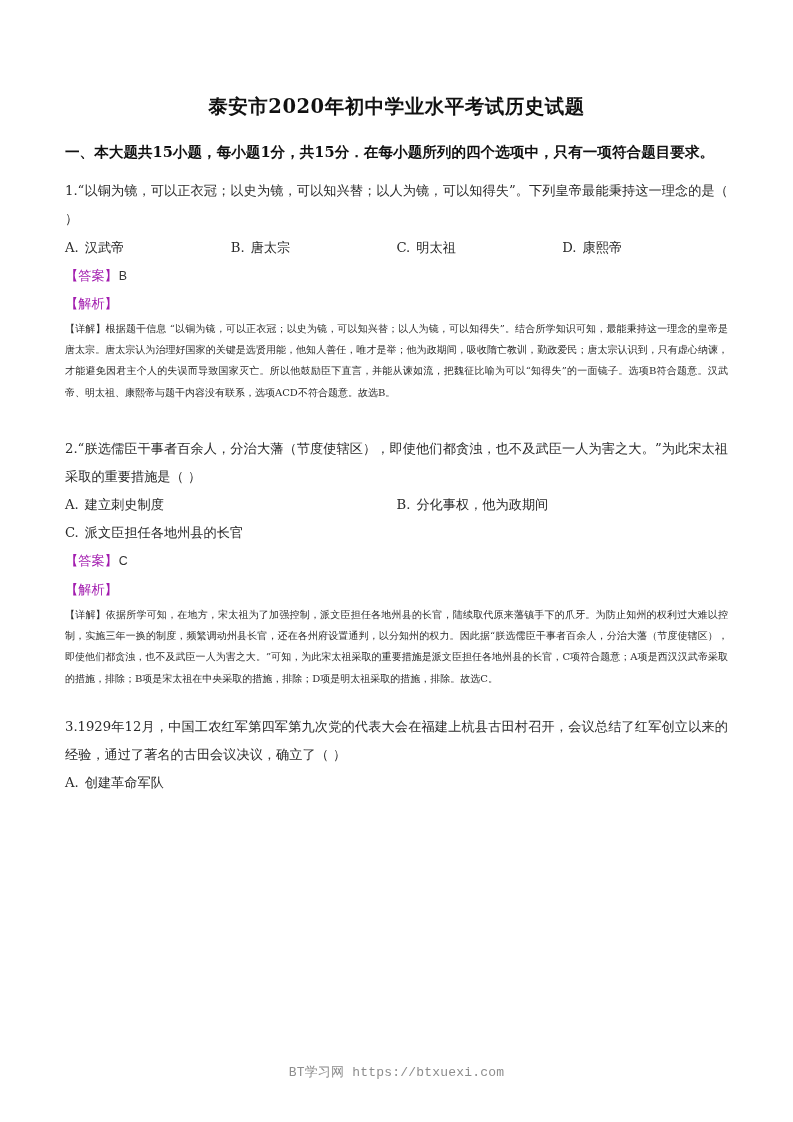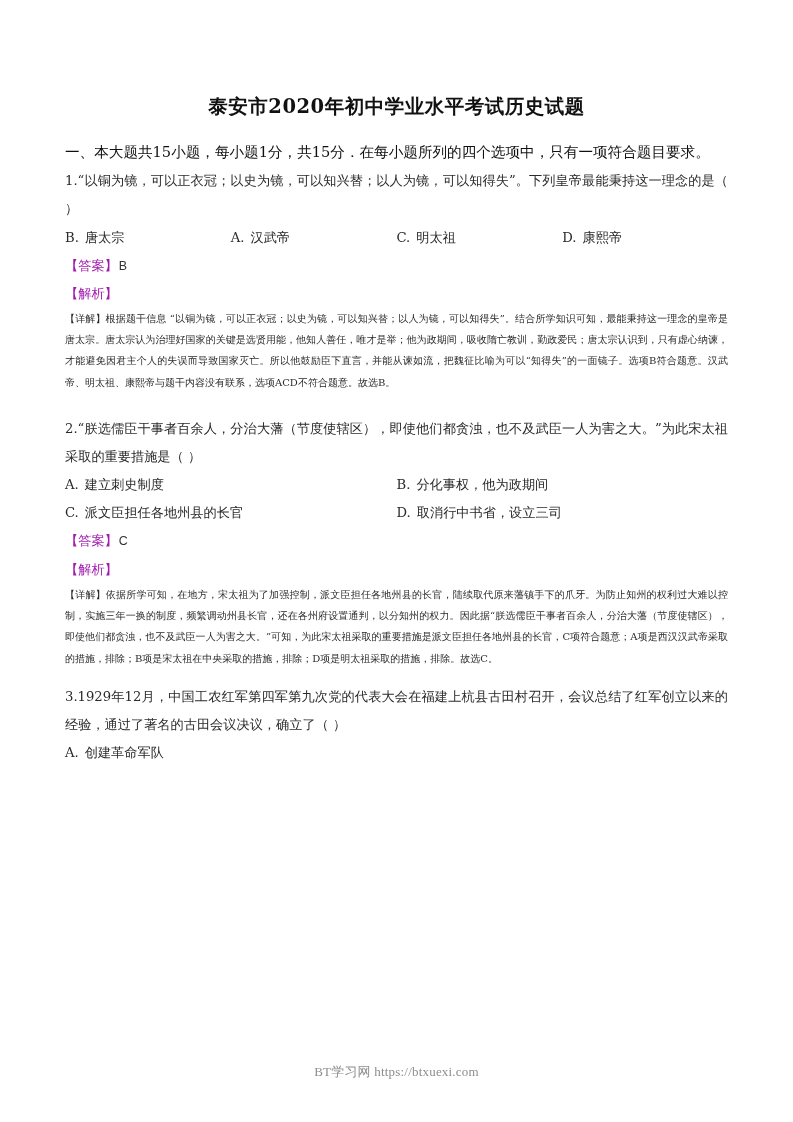--- a/index.html
+++ b/index.html
@@ -30,29 +30,29 @@
     font-weight: bold;
     letter-spacing: 0.5px;
     margin: 0;
     padding-top: 92px;
     padding-bottom: 0;
     line-height: 1.5;
     color: #111111;
   }
   .section-heading {
     font-size: 14.6px;
-    font-weight: normal;
+    font-weight: bold;
     line-height: 2.06;
     margin: 16px 0 0 0;
     color: #111111;
     text-align: justify;
     text-justify: inter-ideograph;
   }
   .q-block {
-    margin-top: 0;
+    margin-top: 10px;
   }
   .q-stem {
     font-size: 13.2px;
     line-height: 2.13;
     text-align: justify;
     text-justify: inter-ideograph;
     color: #2a2a2a;
     margin: 0;
   }
   .opts-row {
@@ -93,42 +93,42 @@
   .gap-sm { height: 14px; }
   .gap-md { height: 22px; }
   .footer {
     position: absolute;
     left: 0;
     right: 0;
     top: 1063px;
     text-align: center;
     font-size: 13px;
     color: #8d8d8d;
-    font-family: Liberation Serif, serif;
+    font-family: Liberation Mono, monospace;
     letter-spacing: 0.2px;
   }
 </style>
 </head>
 <body>
 
 <div class="page">
 
   <h1 class="doc-title">泰安市2020年初中学业水平考试历史试题</h1>
 
   <div class="section-heading">一、本大题共15小题，每小题1分，共15分．在每小题所列的四个选项中，只有一项符合题目要求。</div>
 
   <div class="q-block">
     <div class="q-stem">1.“以铜为镜，可以正衣冠；以史为镜，可以知兴替；以人为镜，可以知得失”。下列皇帝最能秉持这一理念的是（  ）</div>
 
     <div class="opts-row opts-4">
       <div class="opt">
-        <span class="lab">B.</span><span>唐太宗</span>
+        <span class="lab">A.</span><span>汉武帝</span>
       </div>
       <div class="opt">
-        <span class="lab">A.</span><span>汉武帝</span>
+        <span class="lab">B.</span><span>唐太宗</span>
       </div>
       <div class="opt">
         <span class="lab">C.</span><span>明太祖</span>
       </div>
       <div class="opt">
         <span class="lab">D.</span><span>康熙帝</span>
       </div>
     </div>
 
     <div class="meta-line">
@@ -154,23 +154,20 @@
         <span class="lab">A.</span><span>建立刺史制度</span>
       </div>
       <div class="opt">
         <span class="lab">B.</span><span>分化事权，他为政期间</span>
       </div>
     </div>
     <div class="opts-row opts-2">
       <div class="opt">
         <span class="lab">C.</span><span>派文臣担任各地州县的长官</span>
       </div>
-      <div class="opt">
-        <span class="lab">D.</span><span>取消行中书省，设立三司</span>
-      </div>
     </div>
 
     <div class="meta-line">
       <span class="tagblue">【答案】</span><span class="ansval">C</span>
     </div>
 
     <div class="meta-line">
       <span class="tagblue">【解析】</span>
     </div>
 

